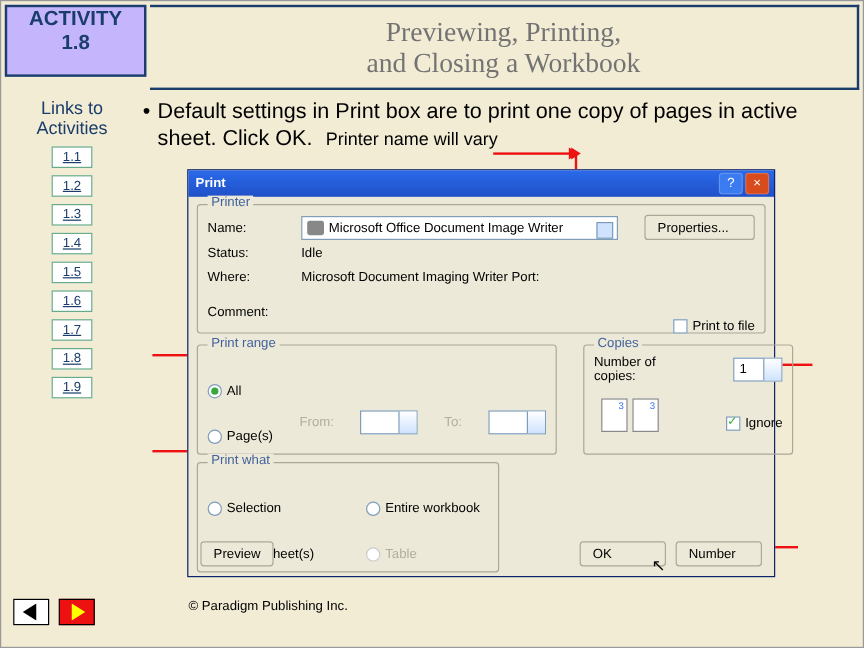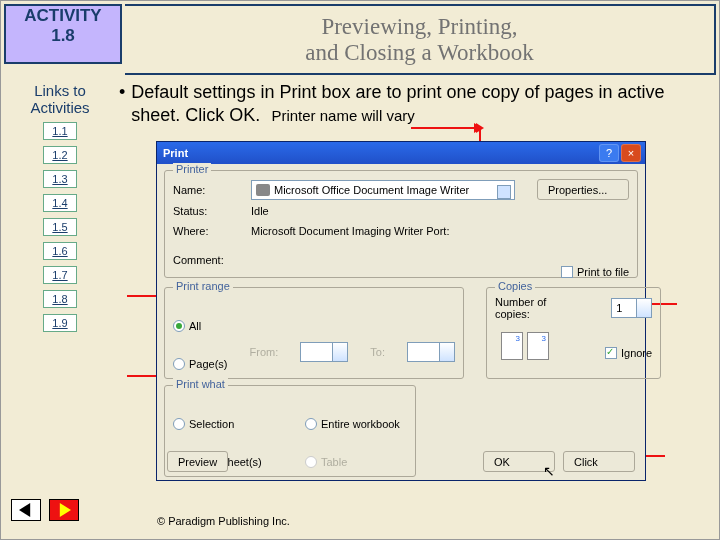--- a/index.html
+++ b/index.html
@@ -45,21 +45,21 @@
   .dim { color: #b0aea0; }
   .prev-icons { width:60px; height:38px; margin-left:6px; display:flex; gap:4px; align-items:flex-end; }
   .page-ic { width:22px; height:28px; background:#fff; border:1px solid #888; position:relative; }
   .page-ic::after { content:"3"; position:absolute; right:2px; top:1px; font-size:8px; color:#2a6ae9; }
   .dlg-foot { position:absolute; bottom:8px; left:0; right:0; display:flex; padding:0 10px; }
   .dlg-foot .spacer { flex:1; }
   .nav-arrows { position:absolute; left:10px; bottom:18px; display:flex; gap:8px; }
   .tri { width:30px; height:22px; border:1px solid #000; display:flex; align-items:center; justify-content:center; cursor:pointer; background:#fff; }
   .tri.slide-next { background:#e11; }
   .tri svg { width:14px; height:14px; }
-  .copyright { position:absolute; left:156px; bottom:12px; font-size:11px; color:#000;margin-top:47px; }
+  .copyright { position:absolute; left:156px; bottom:28px; font-size:11px; color:#000;margin-top:47px; }
   .cursor { position:absolute; left:542px; top:462px; font-size:14px; pointer-events:none; }
   .printer-icon { width:14px; height:12px; background:#888; display:inline-block; margin-right:4px; border-radius:2px; }
 </style>
 </head>
 <body>
 
 <div class="slide">
 
   <div class="header">
     <div class="activity-box">
@@ -204,21 +204,21 @@
             <span class="radio" style="border-color:#ccc;"></span>
             <span>Table</span>
           </label>
       </div>
     </div>
 
     <div class="dlg-foot">
       <button class="winbtn">Preview</button>
       <span class="spacer"></span>
       <button class="winbtn" style="width:72px; margin-right:8px;">OK</button>
-      <button class="winbtn" style="width:72px;">Click</button>
+      <button class="winbtn" style="width:72px;">Number</button>
     </div>
   </div>
 
   <span class="cursor">↖</span>
 
   <div class="nav-arrows">
     <div class="tri">
         <svg viewBox="0 0 10 10">
           <polygon points="8,0 8,10 0,5" fill="#000"></polygon>
         </svg>

